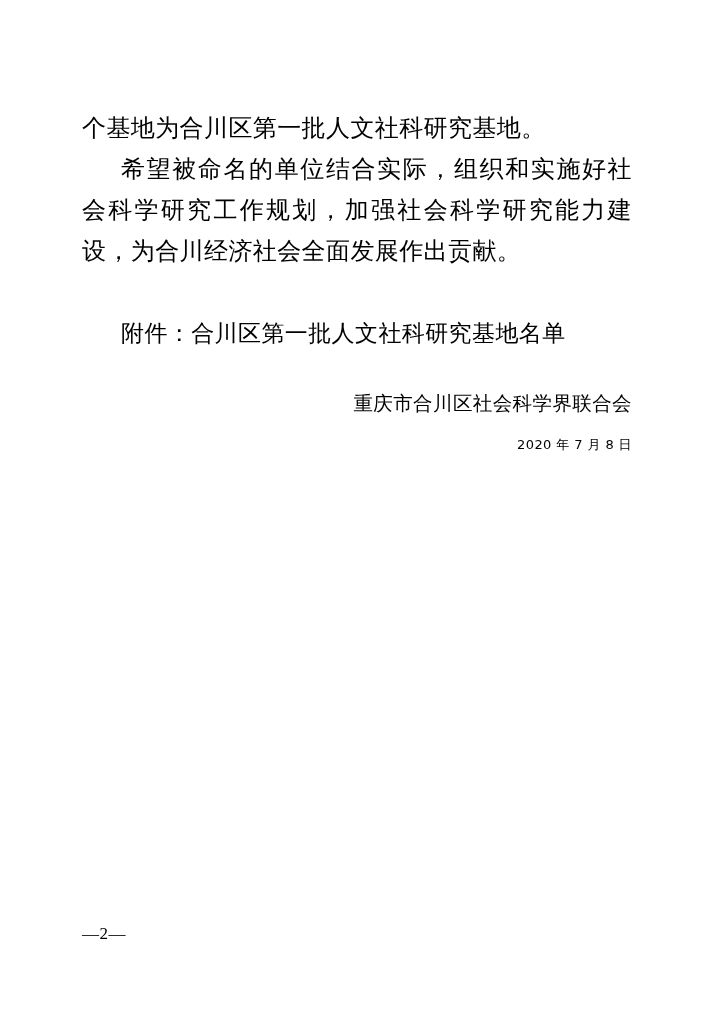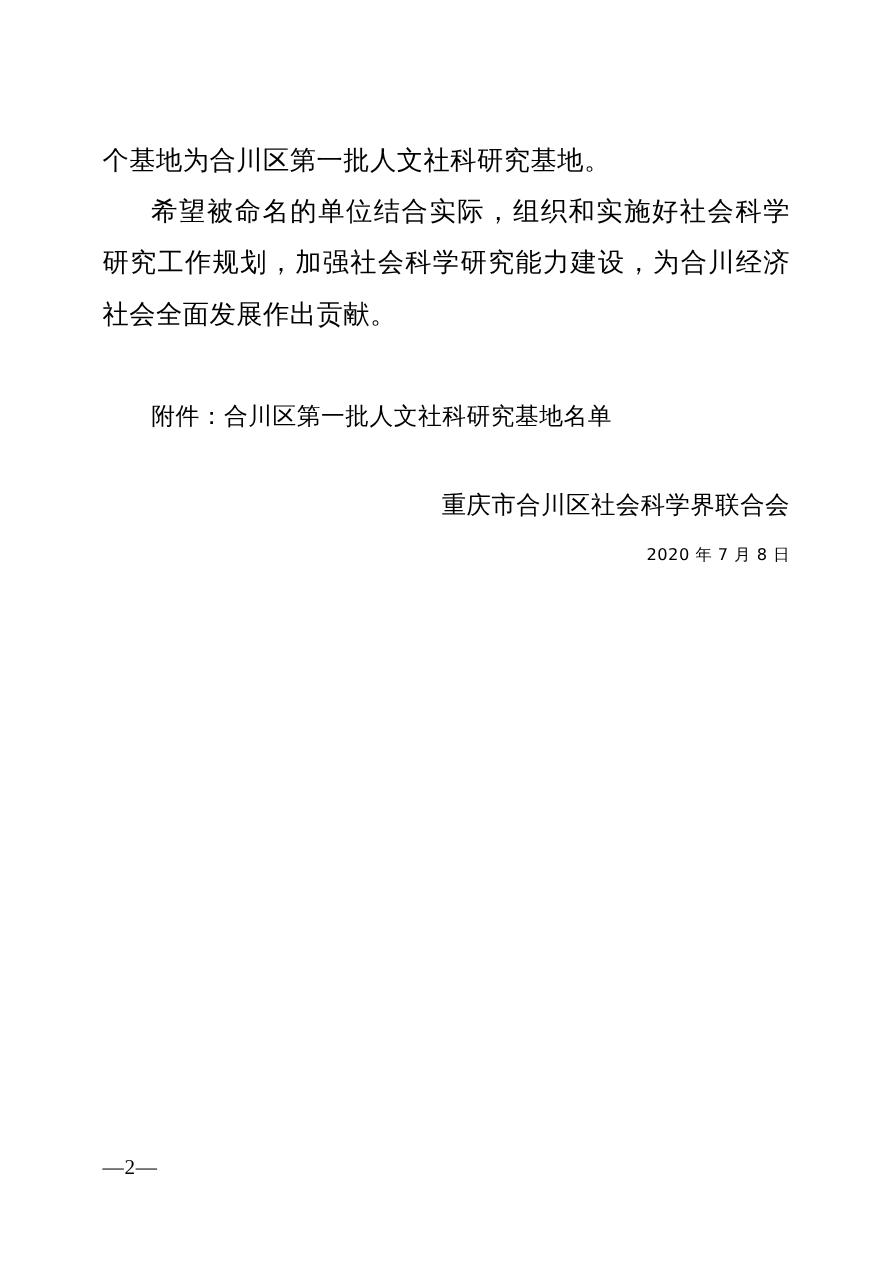--- a/index.html
+++ b/index.html
@@ -15,41 +15,42 @@
     overflow: hidden;
   }
   .page {
     position: relative;
     width: 714px;
     height: 1010px;
     box-sizing: border-box;
     padding: 108px 82px 0 82px;
   }
   .body-text {
-    font-size: 21px;
+    font-size: 24px;
     line-height: 41px;
     letter-spacing: 0.4px;
     text-align: justify;
     text-justify: inter-character;
     font-family: "DejaVu Sans", "Liberation Sans", sans-serif;
     font-weight: 500;
   }
   .para {
     margin: 0;
   }
   .para.indent {
     text-indent: 39px;
+    font-family: Liberation Serif, serif;
   }
   .gap-small {
     height: 41px;
   }
   .attachment {
     margin: 0;
     text-indent: 39px;
-    font-size: 19px;
+    font-size: 23px;
     line-height: 41px;
     letter-spacing: 0.4px;
     font-family: "DejaVu Sans", "Liberation Sans", sans-serif;
     font-weight: 500;
   }
   .signature-block {
     margin-top: 29px;
     text-align: right;
     font-family: "DejaVu Sans", "Liberation Sans", sans-serif;
     font-weight: 400;

